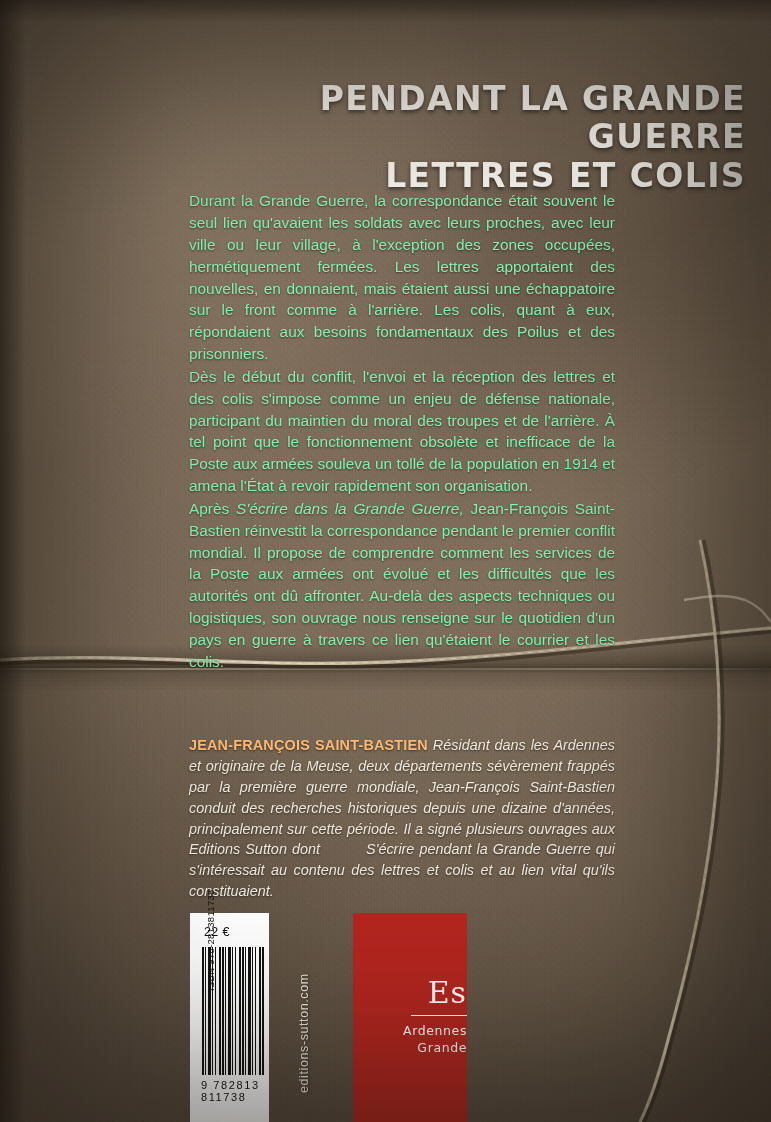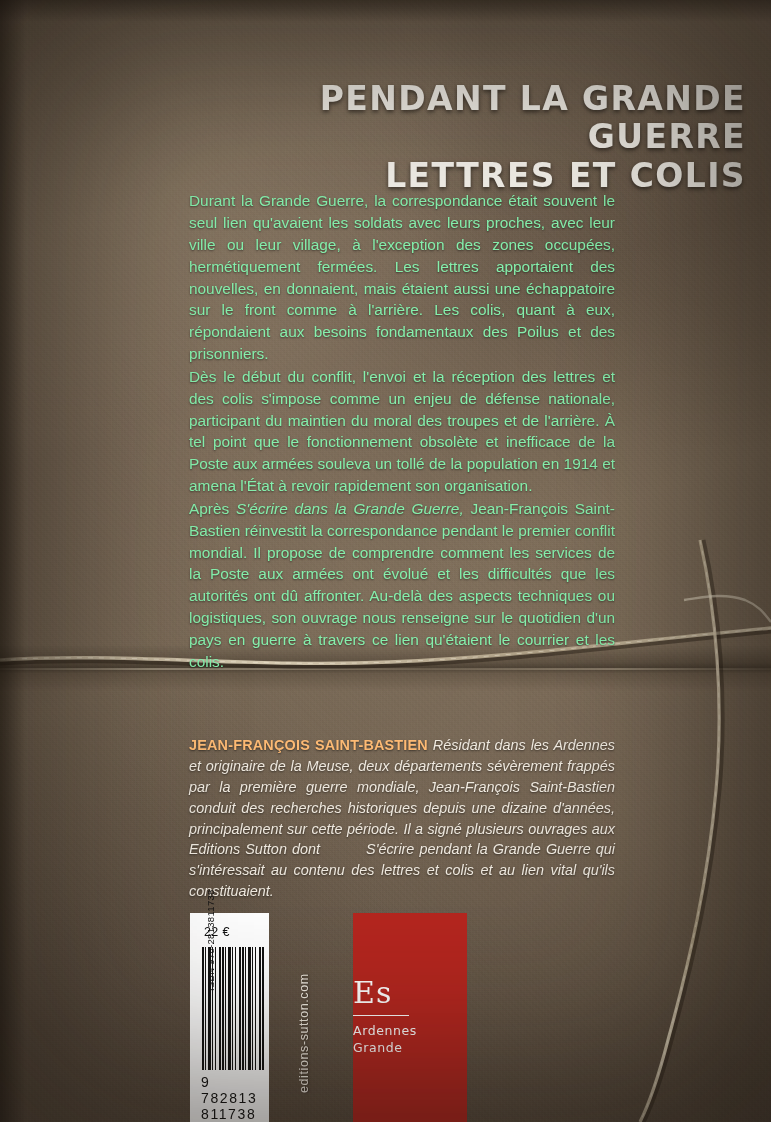--- a/index.html
+++ b/index.html
@@ -169,21 +169,21 @@
     left: 3px;
     top: 44px;
     transform: rotate(-90deg);
     transform-origin: left top;
     font-size: 9.5px;
     color: #111;
     white-space: nowrap;
     letter-spacing: .3px;
   }
   .barcode-digits {
-    font-size: 14px;
+    font-size: 11px;
     color: #111;
     letter-spacing: 1.6px;
     margin: 4px 0 0 11px;
   }
 
   
   .site-vert {
     position: absolute;
     left: 297px;
     top: 913px;
@@ -200,21 +200,21 @@
   .publisher {
     position: absolute;
     left: 353px;
     top: 913px;
     width: 114px;
     height: 209px;
     background: #b5261f;
     color: #fff;
     display: flex;
     flex-direction: column;
-    align-items: flex-start;
+    align-items: flex-end;
     justify-content: center;
   }
   .pub-mark {
     font-family: "DejaVu Serif", serif;
     font-size: 30px;
     line-height: 1;
     letter-spacing: 1px;
     padding-bottom: 5px;
   }
   .pub-rule {

